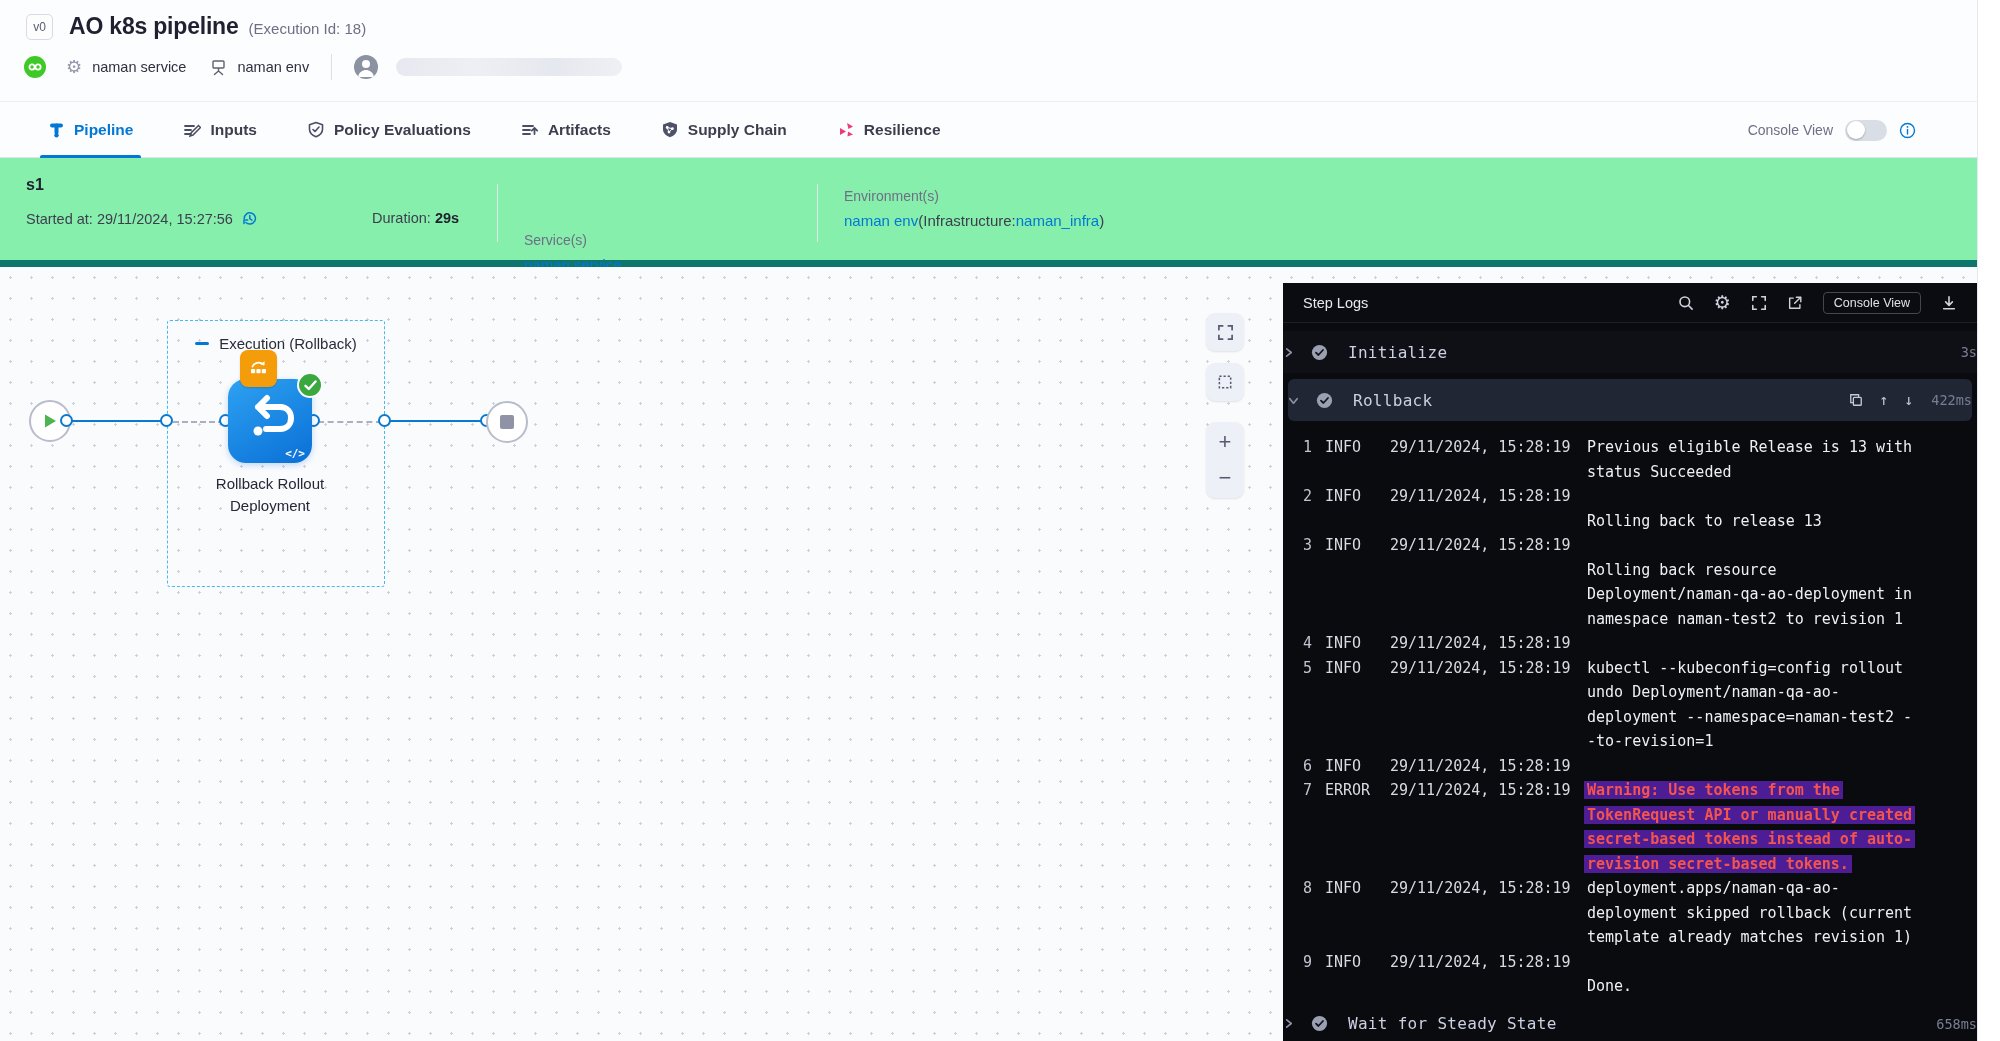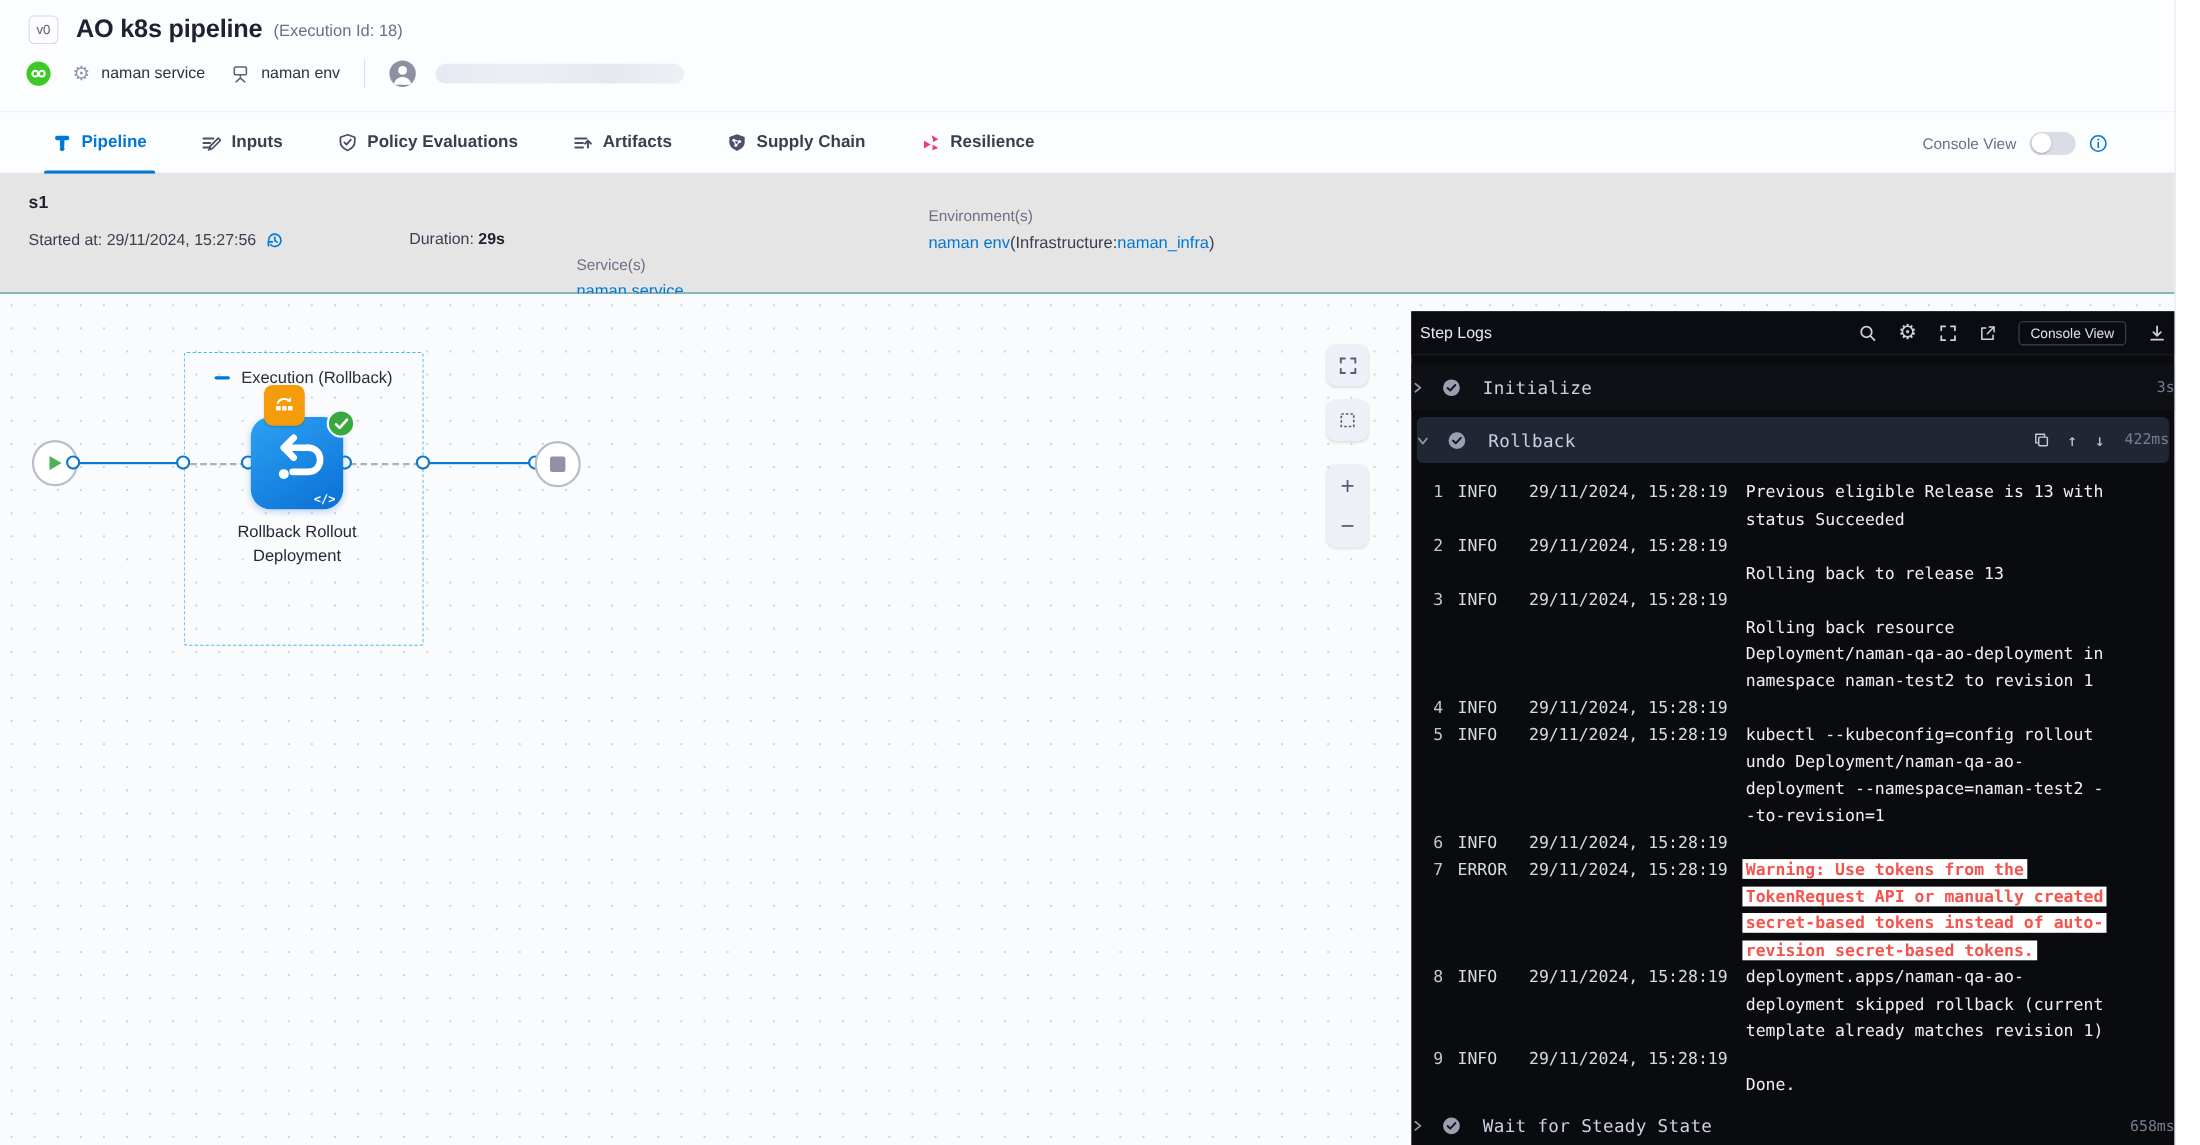--- a/index.html
+++ b/index.html
@@ -31,21 +31,21 @@
          padding:0 4px; margin-right:42px; cursor:pointer; position:relative; }
   .tab.active { color:#0278d5;justify-content:space-between; }
   .tab.active::after { content:""; position:absolute; left:-4px; right:-4px; bottom:-1px; height:3px; background:#0278d5; border-radius:2px 2px 0 0; }
   .tabbar-right { position:absolute; right:62px; top:0; height:56px; display:flex; align-items:center; gap:12px; }
   .console-label { font-size:14px; color:#6d6f86; }
   .toggle { width:42px; height:21px; border-radius:11px; background:#d9dde6; position:relative; cursor:pointer; }
   .toggle .knob { position:absolute; left:2px; top:1.5px; width:18px; height:18px; border-radius:50%; background:#ffffff;
                   box-shadow:0 1px 2px rgba(40,41,61,.3); }
 
   
-  .stage-bar { position:absolute; left:0; top:158px; width:1978px; height:109px; background:#e5e5e5; border-bottom:1px solid #0f766e; }
+  .stage-bar { position:absolute; left:0; top:158px; width:1978px; height:109px; background:#86efac; border-bottom:7px solid #0f766e; }
   .stage-name { position:absolute; left:26px; top:18px; font-size:16px; font-weight:bold; color:#1f2030; }
   .started-group { position:absolute; left:26px; top:52px; display:flex; align-items:center; gap:8px; font-size:14.5px; color:#3c3e4e; }
   .duration-group { position:absolute; left:372px; top:52px; font-size:14.5px; color:#3c3e4e; }
   .duration-group b { color:#1f2030; }
   .stage-div { position:absolute; width:1px; top:26px; height:58px; background:#e3e5ee; }
   .info-col { position:absolute; top:30px; }
   .info-col .lbl { font-size:14px; color:#6d6f86; }
   .info-col .val { font-size:15px; margin-top:8px; }
   .link { color:#0278d5; cursor:pointer; }
   .dark-paren { color:#3c3e4e; }
@@ -70,21 +70,21 @@
                  border:2.5px solid #fafbfd; display:flex; align-items:center; justify-content:center; }
   .end-square { width:14px; height:14px; border-radius:2px; background:#8f93a5; }
   .node-label { position:absolute; left:185px; top:206px; width:170px; text-align:center; font-size:15px; color:#262737; line-height:22px; }
   .cv-btn { position:absolute; left:1206px; width:38px; background:#eef0f7; border-radius:9px; box-shadow:0 1px 2px rgba(40,41,61,.12);
             display:flex; flex-direction:column; align-items:center; justify-content:center; color:#565b73; cursor:pointer; }
   .zoom-sign { font-size:22px; color:#565b73; line-height:36px; text-align:center; width:100%; cursor:pointer; }
 
   
   .log-panel { position:absolute; left:1283px; top:283px; width:694px; height:758px; background:#0a0b0f; overflow:hidden;
                font-family:"DejaVu Sans Mono","Liberation Mono",monospace; }
-  .lp-header { height:40px; background:#0b0c11; border-bottom:1px solid #1e1f27; display:flex; align-items:center; padding:0 8px;
+  .lp-header { height:40px; background:#0b0c11; border-bottom:1px solid #1e1f27; display:flex; align-items:center; padding:0 20px;
                font-family:"Liberation Sans","DejaVu Sans",sans-serif; }
   .lp-title { font-size:14.5px; color:#e8e9ef; }
   .lp-icons { margin-left:auto; display:flex; align-items:center; gap:20px; color:#cfd1dc; }
   .lp-btn { border:1px solid #43454f; border-radius:4px; padding:3px 10px; font-size:12.5px; color:#dfe0e8; cursor:pointer; white-space:nowrap; }
   .sec-row { height:42px; display:flex; align-items:center; padding:0 0; cursor:pointer; }
   .sec-row.flat { background:#0f1016; margin-top:8px; }
   .sec-row.selected { background:#212634; border-radius:6px; margin:6px 5px 4px 5px; }
   .sec-chevron { width:14px; color:#8e93a6; display:flex; }
   .sec-check { margin-left:14px; display:flex; }
   .sec-name { margin-left:20px; font-size:16px; color:#ccd0e2; letter-spacing:.3px; }
@@ -93,21 +93,21 @@
   .sec-tools { display:flex; align-items:center; gap:16px; color:#c6c9d8; }
   .arrow-glyph { font-size:15px; line-height:1; cursor:pointer; }
   #log-entries { padding:10px 16px 4px 18px; }
   .log-entry { display:flex; font-size:15px; line-height:24.5px; }
   .le-num { width:11px; text-align:right; color:#c2c4cf; flex:none; }
   .le-level { width:56px; margin-left:13px; color:#d8dae2; flex:none; }
   .le-time { width:183px; margin-left:9px; color:#d8dae2; flex:none; white-space:pre; }
   .le-lines { margin-left:14px; flex:1; color:#f0f0f2; }
   .le-line { white-space:pre; min-height:24.5px; }
   .le-line.err { color:#f4544e; font-weight:bold; }
-  .le-line.err span { background:#ffffff; padding:0 3px; margin-left:-3px; }
+  .le-line.err span { background:#4c1d95; padding:0 3px; margin-left:-3px; }
 
   .right-gutter { position:absolute; left:1977px; top:0; width:23px; height:1041px; background:#ffffff; border-left:1px solid #e6e8f0; }
 
   svg { display:block; }
 </style>
 </head>
 <body>
 
 <div id="app">
 

